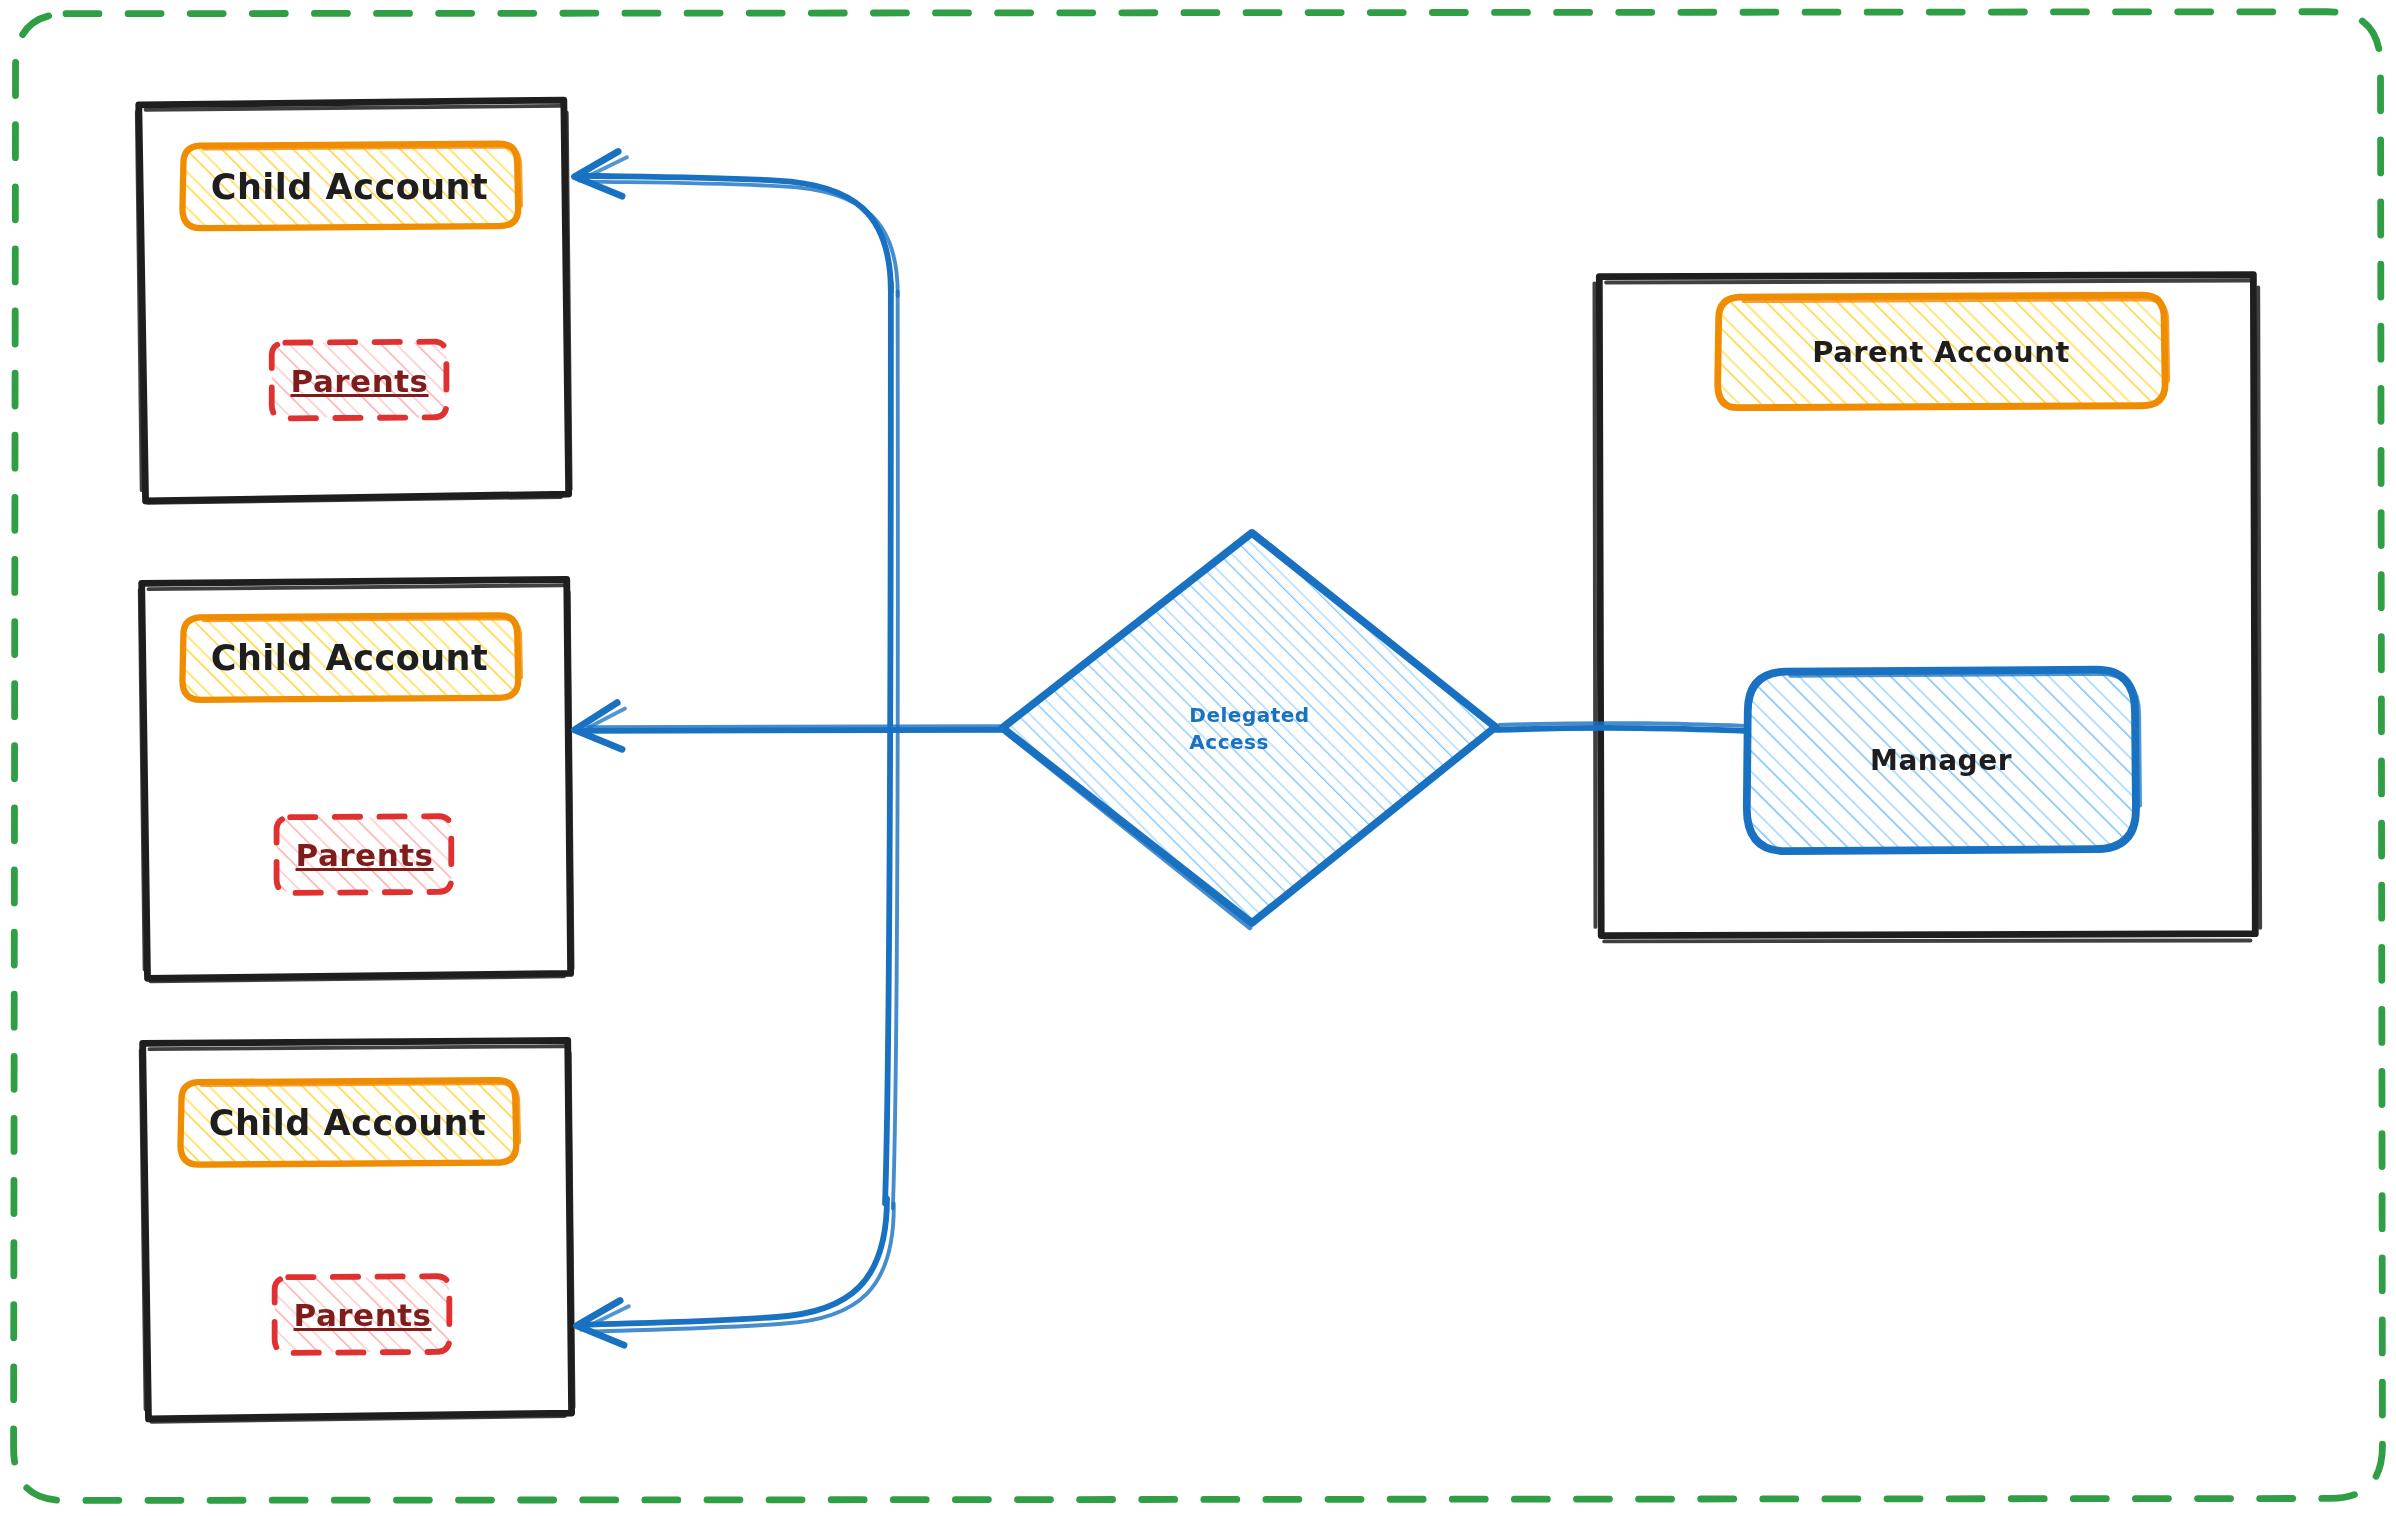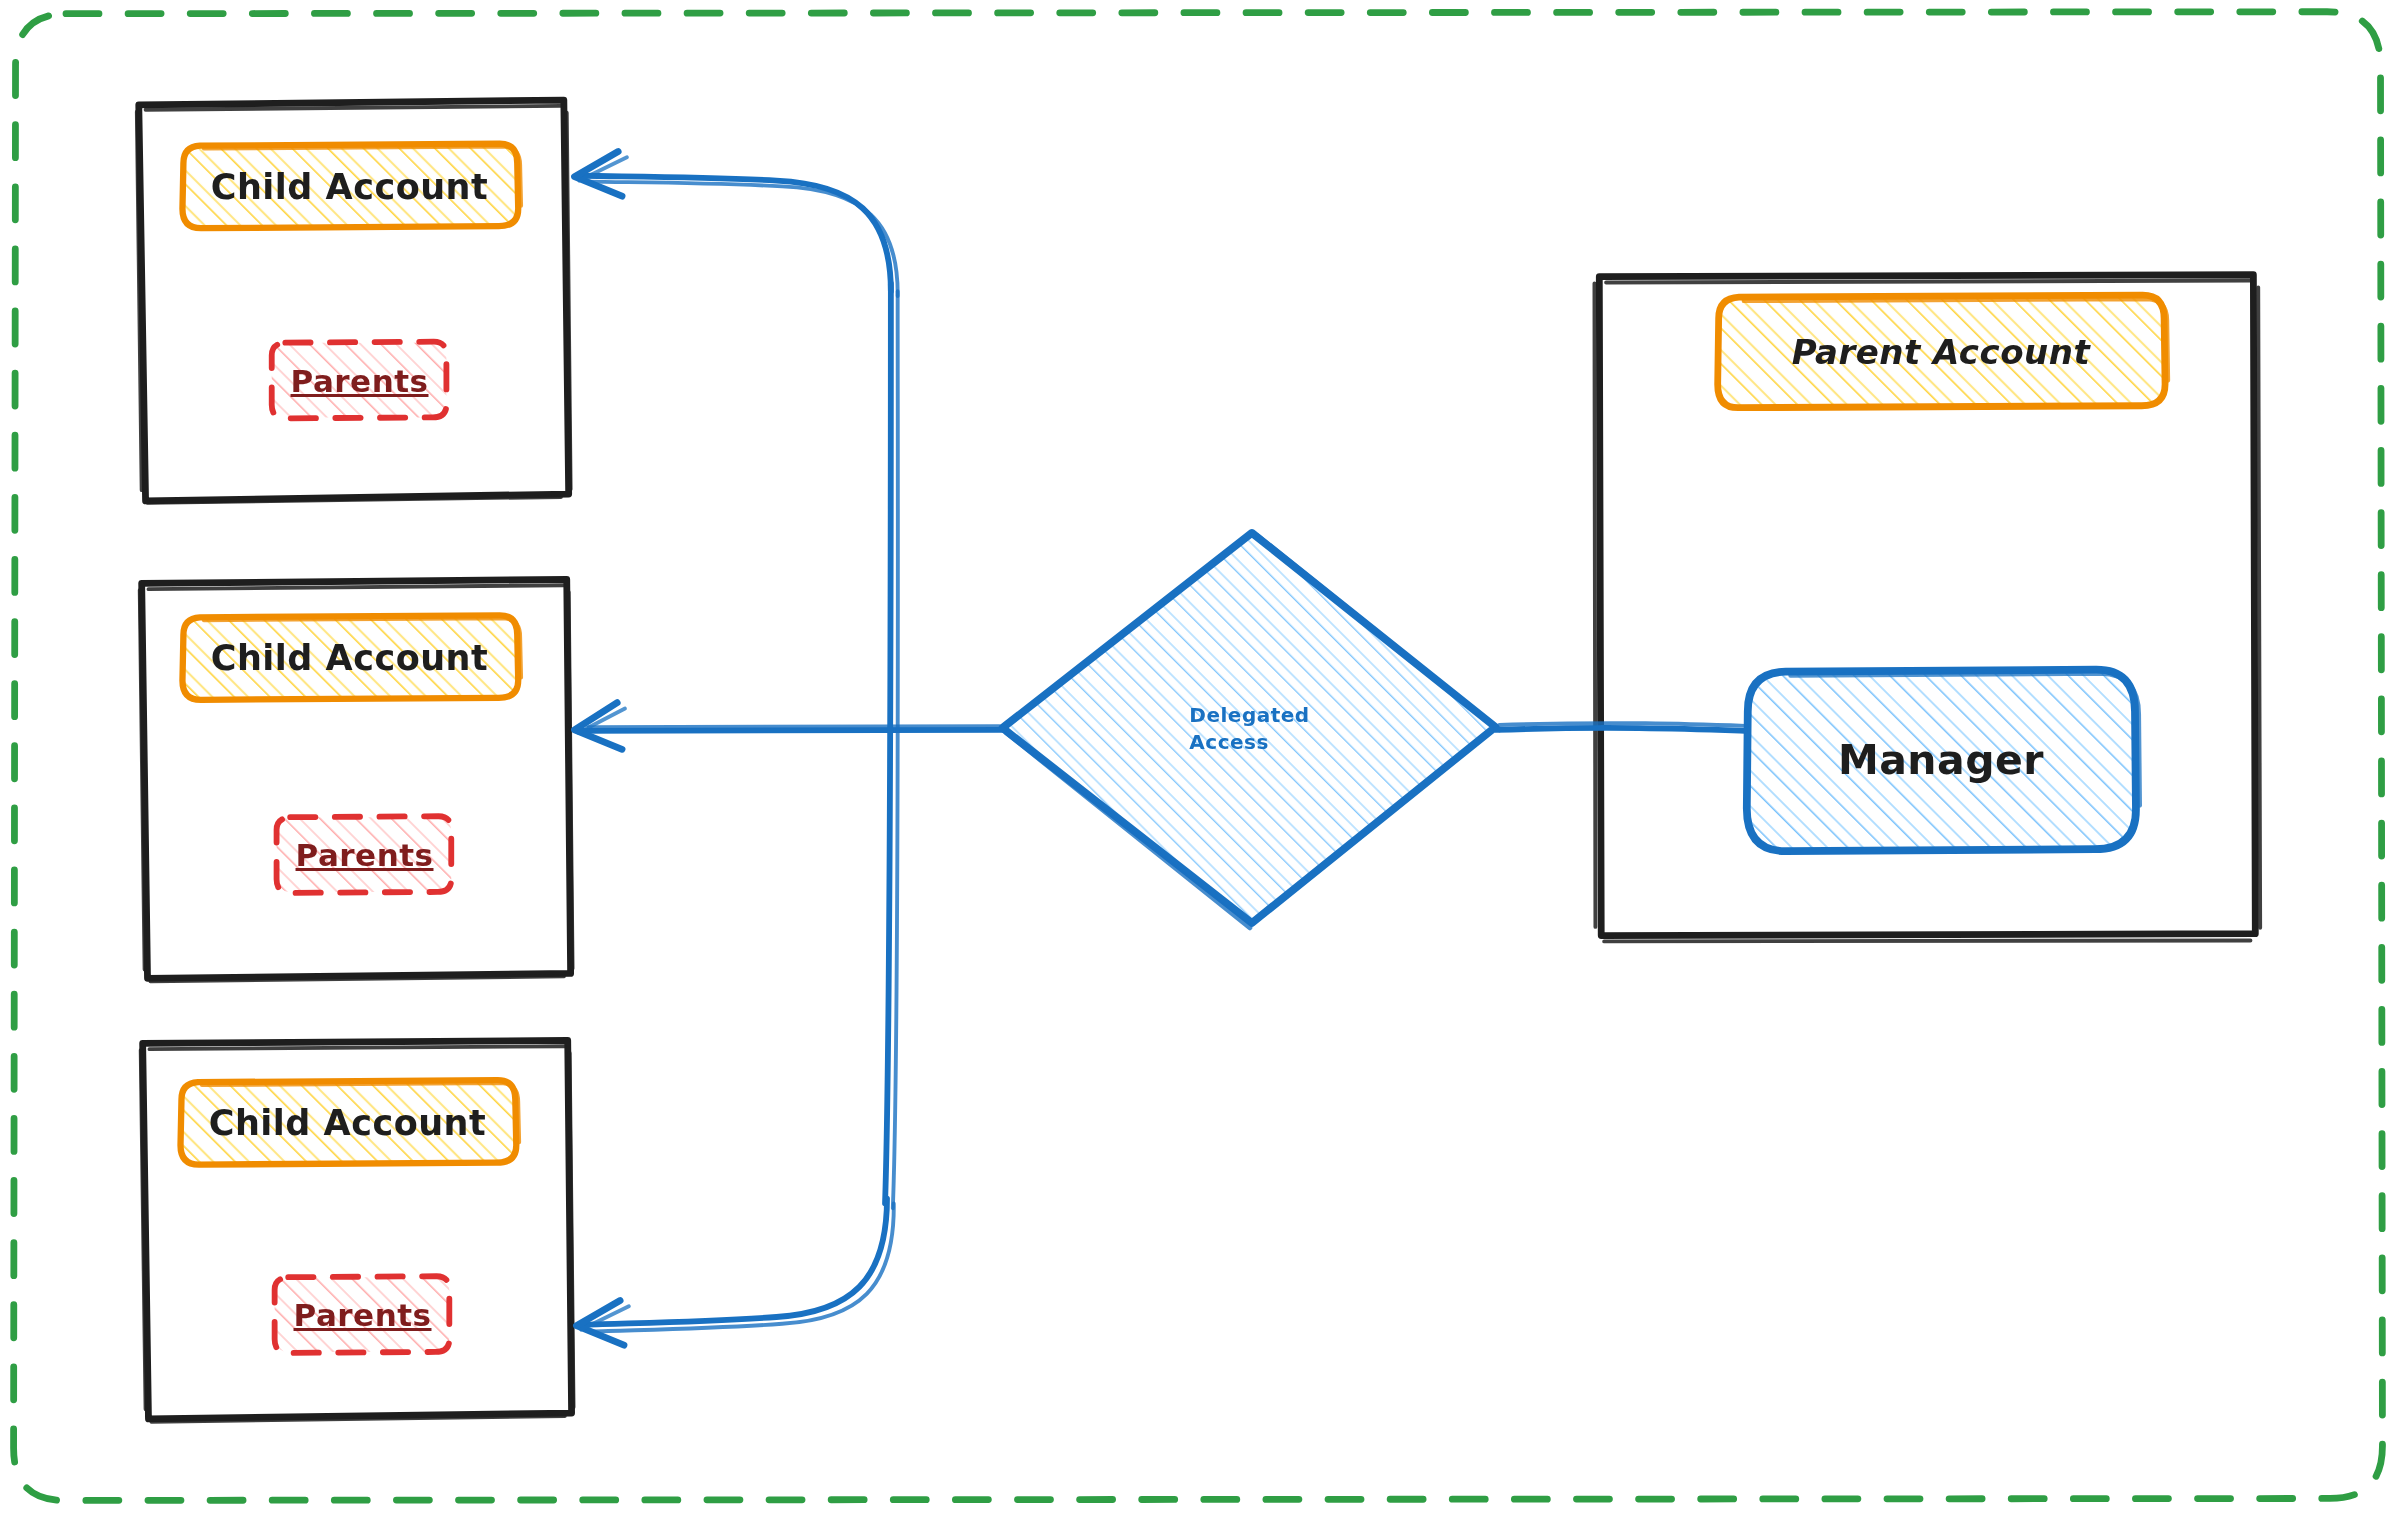--- a/index.html
+++ b/index.html
@@ -175,17 +175,17 @@
 
   <div class="lbl lbl-dark" style="left:182px; top:617px; width:335px; height:81px; font-size:35px;">Child Account</div>
   <div class="lbl lbl-red" style="left:277px; top:817px; width:175px; height:75px; font-size:31px;">Parents</div>
 
   <div class="lbl lbl-dark" style="left:180px; top:1082px; width:335px; height:81px; font-size:35px;">Child Account</div>
   <div class="lbl lbl-red" style="left:275px; top:1277px; width:175px; height:75px; font-size:31px;">Parents</div>
 
   <div class="lbl lbl-blue" style="left:1075px; top:665px; width:349px; height:128px; font-size:20px; line-height:1.35;">Delegated
 Access</div>
 
-  <div class="lbl lbl-dark" style="left:1718px; top:297px; width:446px; height:109px; font-size:34px;font-style:italic;">Parent Account</div>
-  <div class="lbl lbl-dark" style="left:1747px; top:671px; width:388px; height:178px; font-size:41px;">Manager</div>
+  <div class="lbl lbl-dark" style="left:1718px; top:297px; width:446px; height:109px; font-size:29px;">Parent Account</div>
+  <div class="lbl lbl-dark" style="left:1747px; top:671px; width:388px; height:178px; font-size:28px;">Manager</div>
 
 </div>
 
 
 </body></html>

